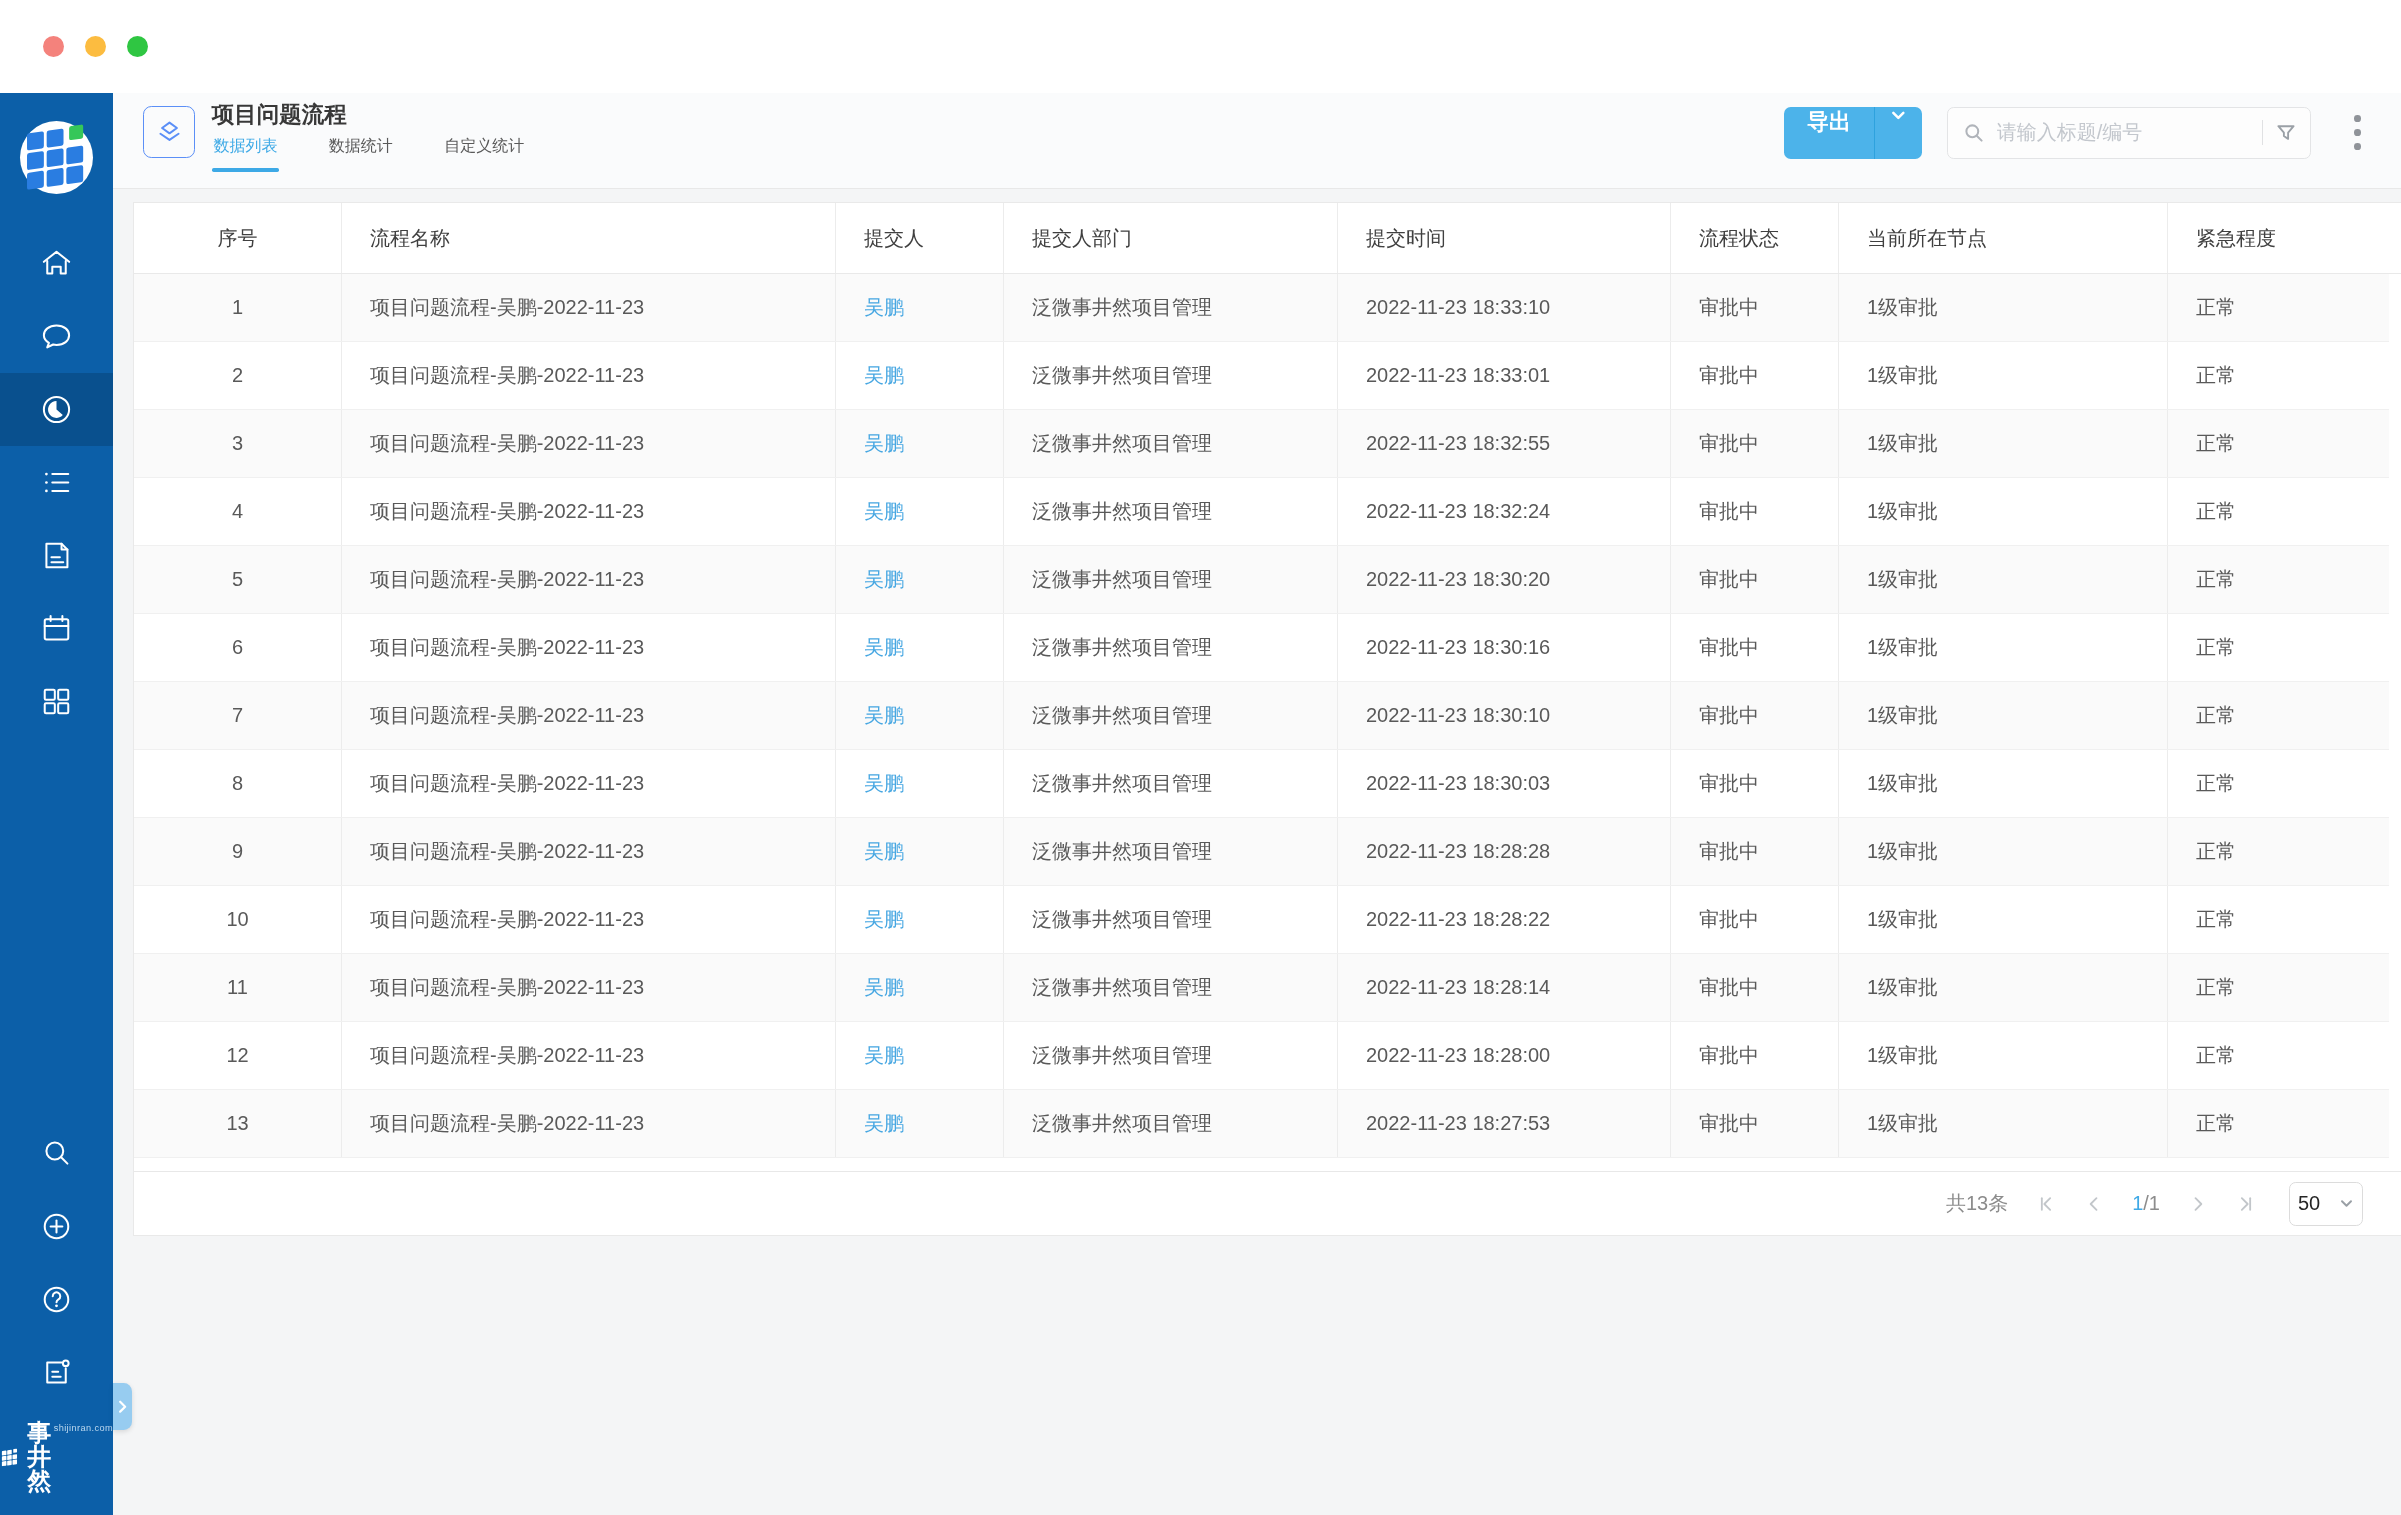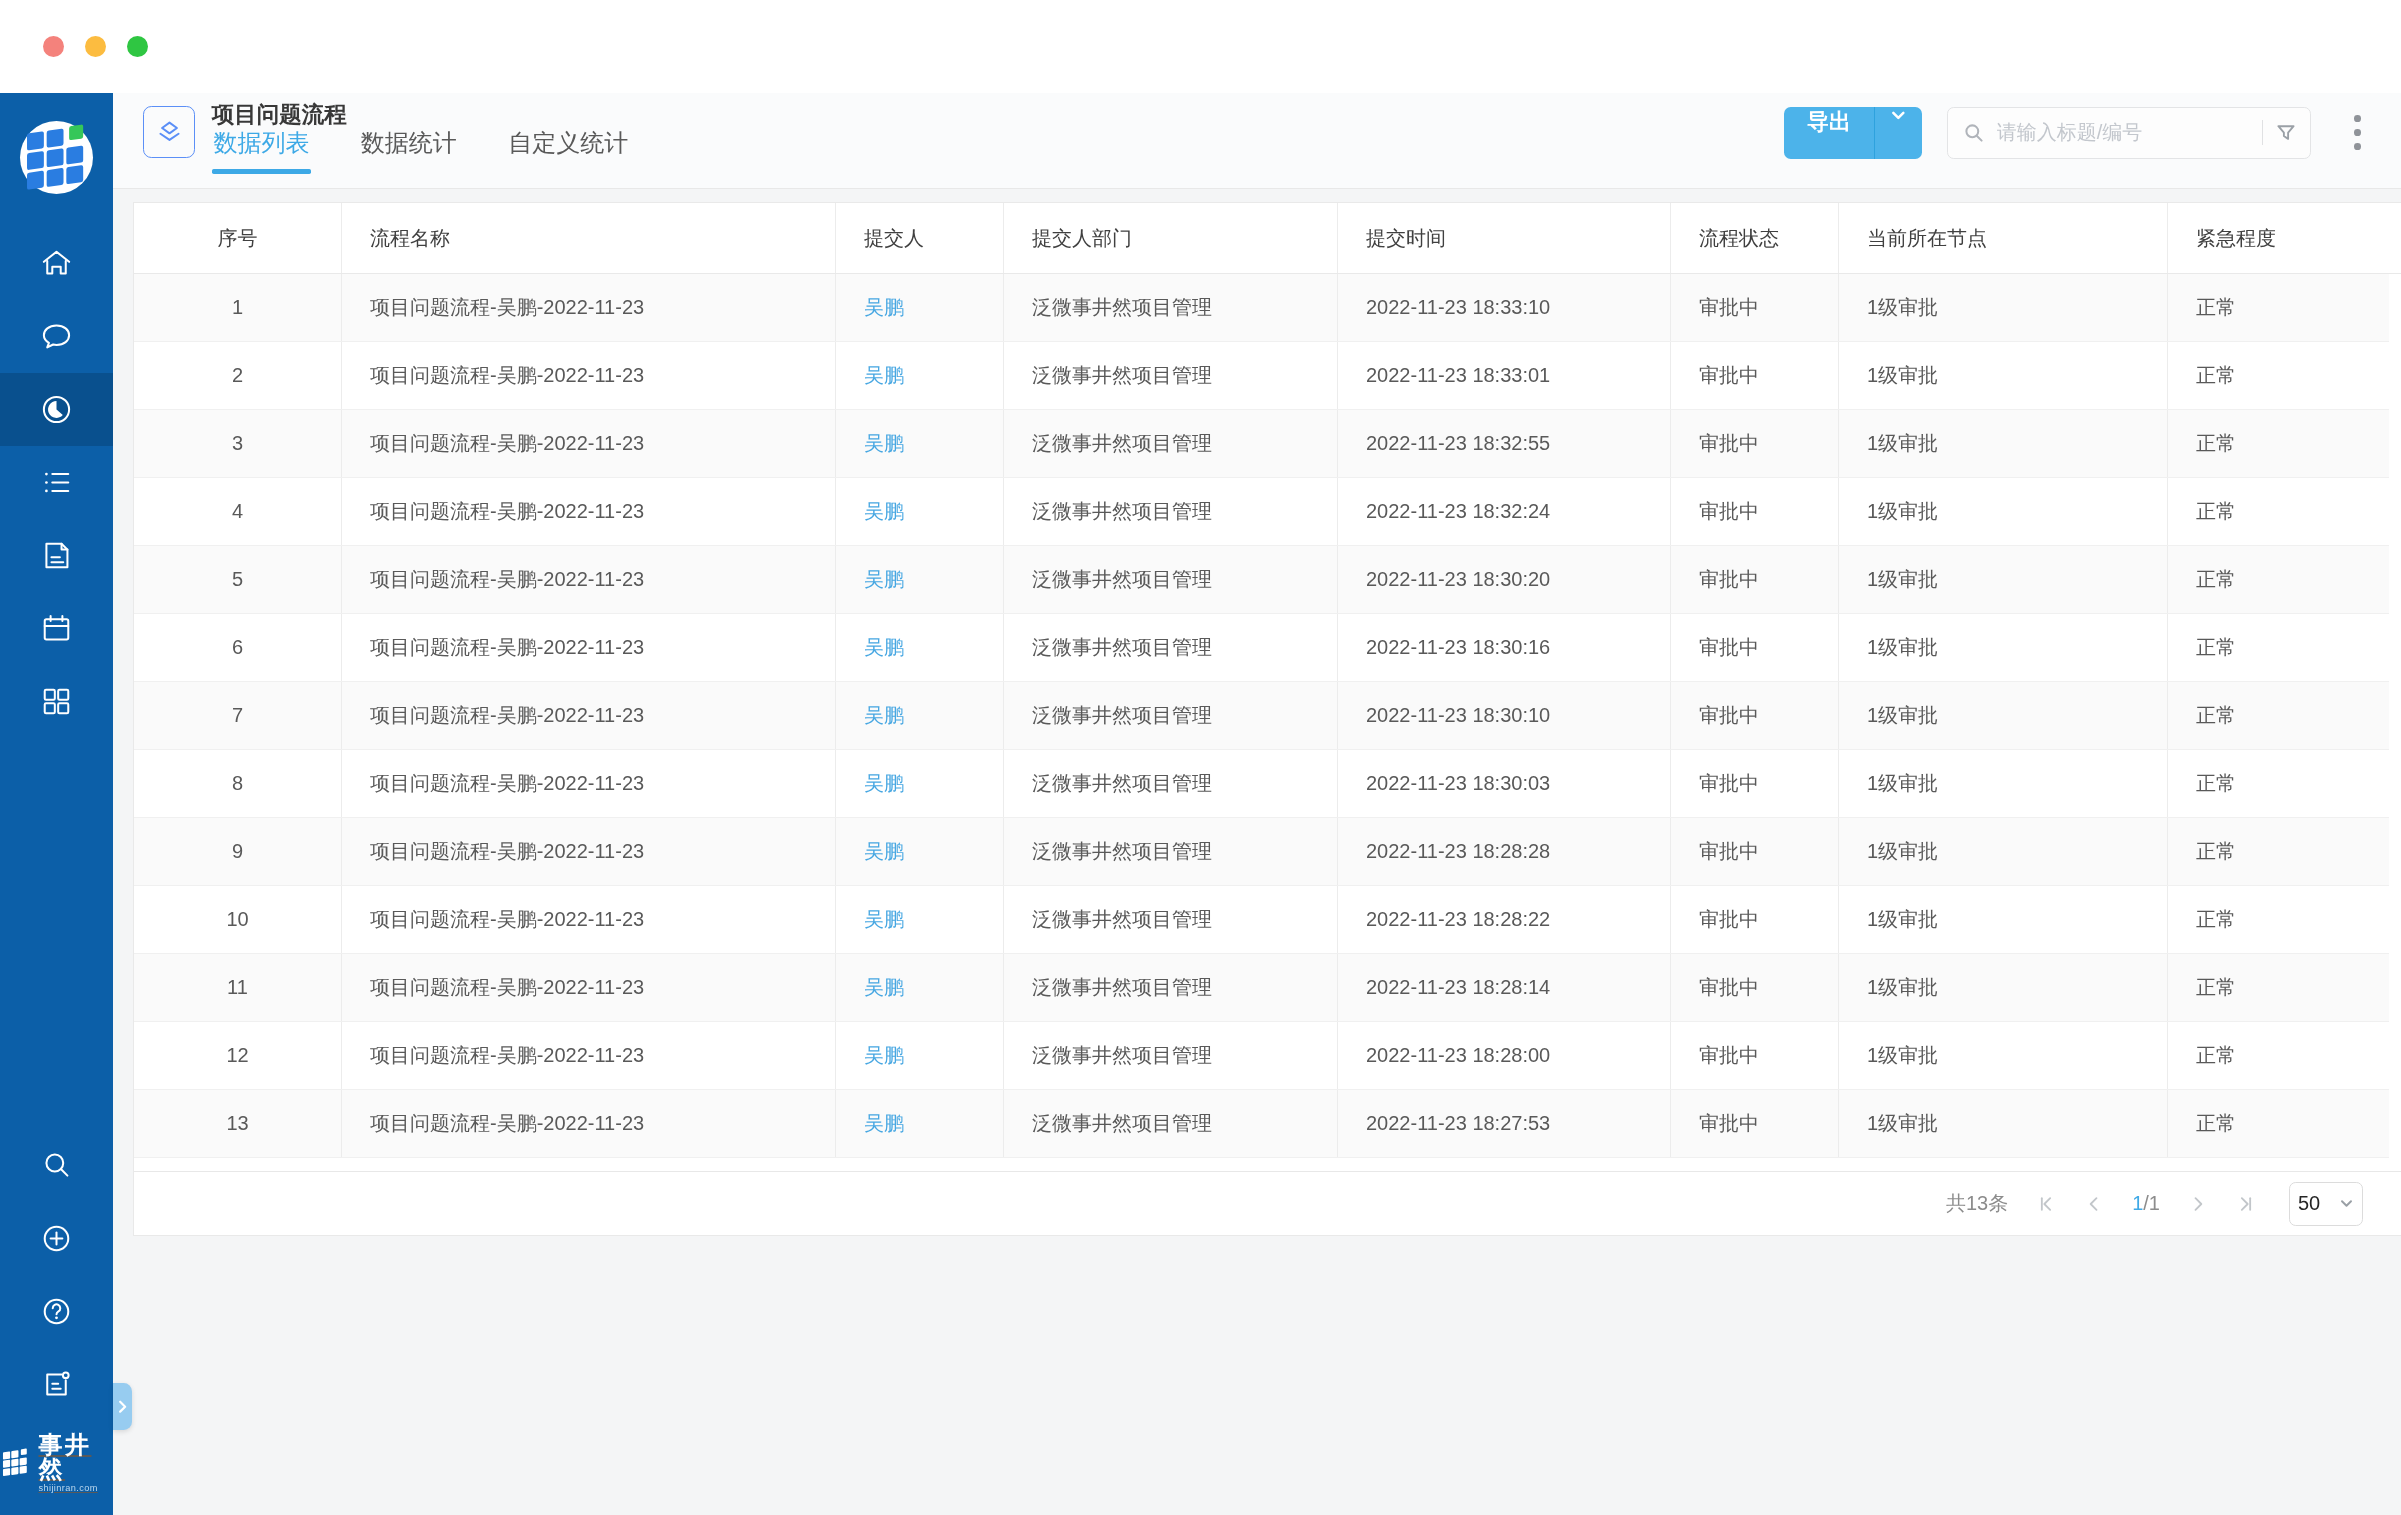--- a/index.html
+++ b/index.html
@@ -16,38 +16,38 @@
            display:flex;flex-direction:column;align-items:stretch;}
   .logo-circle{width:73px;height:73px;border-radius:50%;background:#fff;margin:28px auto 5px auto;
                display:flex;align-items:center;justify-content:center;}
   .nav-item{height:73px;display:flex;align-items:center;justify-content:center;cursor:pointer;}
   .nav-item.active{background:#09508e;}
   .nav-item svg{width:37px;height:37px;stroke:#ffffff;fill:none;stroke-width:2.4;stroke-linecap:round;stroke-linejoin:round;}
   #nav-top{margin-top:28px;}
   .spacer{flex:1;}
   .brand{display:flex;align-items:center;justify-content:center;gap:7.5px;margin:11.7px 0 22px 0;}
   .brand svg{width:33px;height:33px;}
-  .brand .btxt{display:flex;flex-direction:column;line-height:1;text-decoration:underline;}
+  .brand .btxt{display:flex;flex-direction:row;line-height:1;}
   .brand .bname{color:#fff;font-size:24px;font-weight:bold;letter-spacing:2.5px;}
   .brand .bdom{color:#bcd8ef;font-size:9.2px;margin-top:3.3px;letter-spacing:0.4px;}
   #expand-handle{position:absolute;left:113px;top:1383px;width:19px;height:47px;background:#97ccf0;
                  border-radius:0 8.3px 8.3px 0;display:flex;align-items:center;justify-content:center;
                  box-shadow:0 1.7px 5px rgba(0,0,0,.12);cursor:pointer;z-index:5;}
   #expand-handle svg{width:13.3px;height:13.3px;stroke:#fff;fill:none;stroke-width:2.6;stroke-linecap:round;stroke-linejoin:round;}
   
   #main{position:absolute;left:113px;top:93px;right:0;bottom:0;background:#f4f5f6;}
   .page-header{position:relative;height:79px;background:#fafbfc;border-bottom:0.8px solid #e8e8e8;
                display:flex;align-items:stretch;padding:0 35px 16px 30px;}
   .icon-box{width:50px;height:50px;margin-top:13.3px;border:1.7px solid #5b8ff7;border-radius:8.3px;
             display:flex;align-items:center;justify-content:center;flex:0 0 auto;}
   .icon-box svg{width:33px;height:33px;stroke:#5b8ff7;fill:none;stroke-width:2.4;stroke-linejoin:round;stroke-linecap:round;}
   .tt{display:flex;flex-direction:column;margin-left:16.7px;}
   .page-title{font-size:22.5px;font-weight:bold;color:#383838;margin-top:11px;line-height:1;}
   .tabs{display:flex;gap:48px;flex:1;align-items:flex-end;}
-  .tab{position:relative;font-size:24px;color:#595959;padding:0 1.7px 15px 1.7px;cursor:pointer;}
+  .tab{position:relative;font-size:16px;color:#595959;padding:0 1.7px 15px 1.7px;cursor:pointer;}
   .tab.active{color:#3da9e6;}
   .tab.active::after{content:"";position:absolute;left:0;right:0;bottom:0;height:4.2px;background:#3da9e6;border-radius:1.7px;}
   .header-right{margin-left:auto;display:flex;align-items:center;gap:25px;}
   .export-btn{height:52px;border-radius:6.7px;background:#4cb3ea;display:flex;align-items:flex-start;color:#fff;cursor:pointer;}
   .export-label{font-size:22px;font-weight:bold;padding:0 23px;}
   .export-sep{width:0.8px;height:52px;background:#2ea2de;}
   .export-caret{width:47px;display:flex;align-items:center;justify-content:center;}
   .export-caret svg{width:16.7px;height:16.7px;stroke:#fff;fill:none;stroke-width:3;stroke-linecap:round;stroke-linejoin:round;}
   .search-box{width:334px;height:50px;border:0.8px solid #e3e4e6;border-radius:6.7px;background:#fdfdfd;
               display:flex;align-items:center;padding:0 13.3px 0 15px;}

